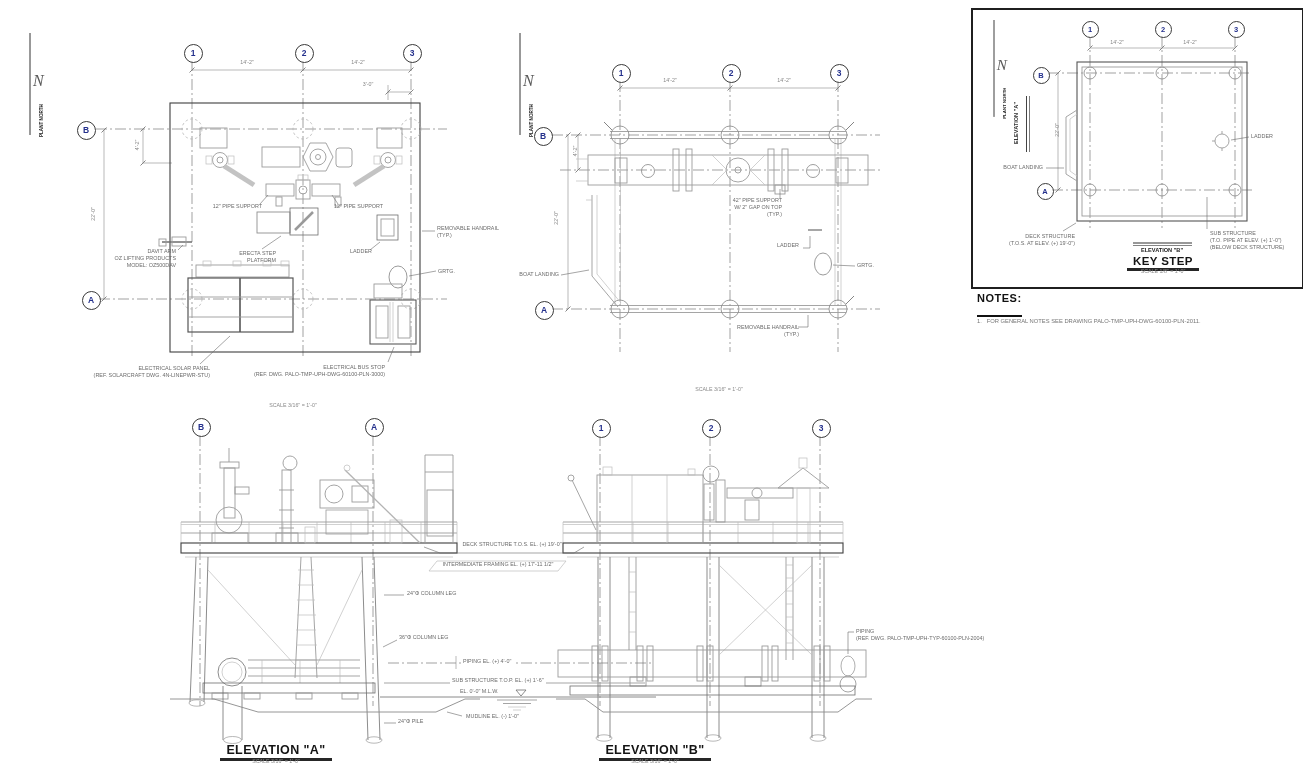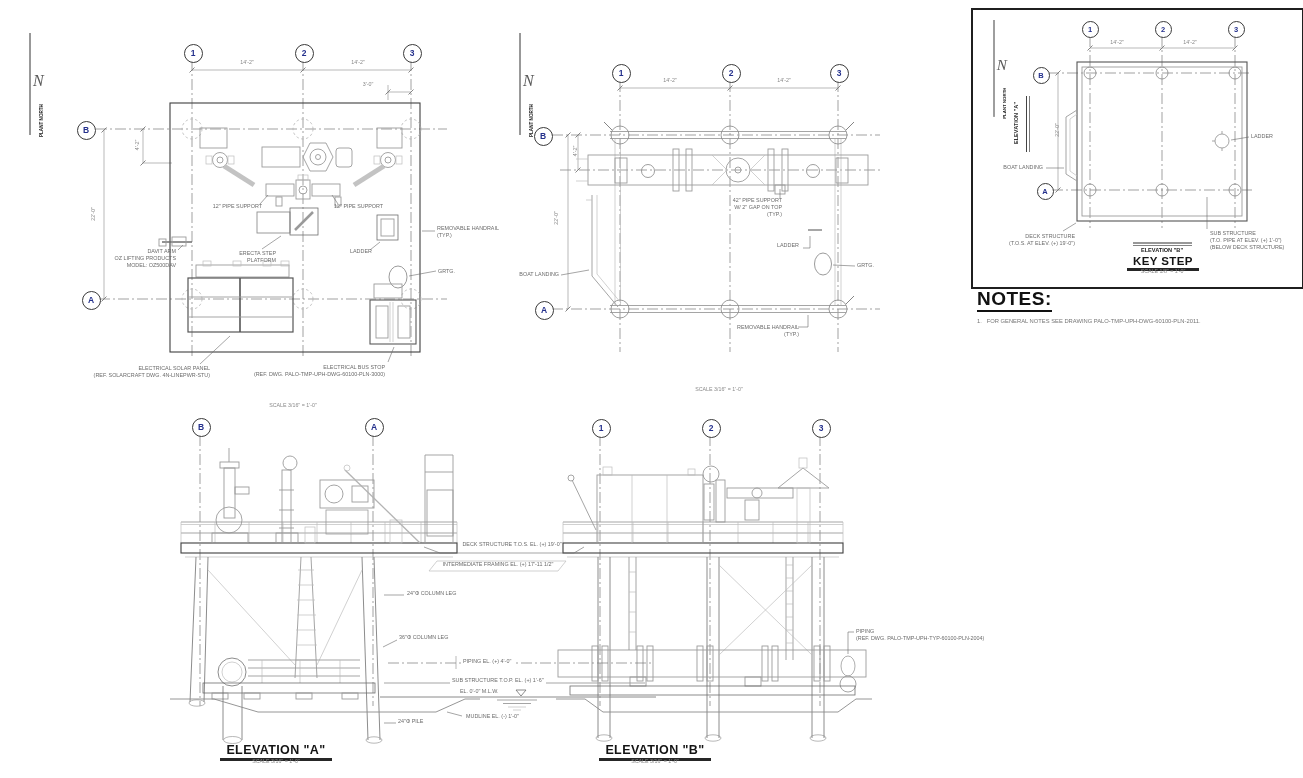--- a/index.html
+++ b/index.html
@@ -29,22 +29,22 @@
   .bubble{position:absolute;width:17px;height:17px;border:1.2px solid #3a3a3a;border-radius:50%;
           background:#fff;display:flex;align-items:center;justify-content:center;
           font-size:8.5px;font-weight:bold;color:#24308c;z-index:4;}
   .bubble.sm{width:15px;height:15px;font-size:7.5px;}
   .title{position:absolute;text-align:center;z-index:3;}
   .title .t{display:inline-block;font-size:12.5px;font-weight:bold;letter-spacing:.4px;color:#141414;
             border-bottom:3px solid #262626;padding:0 6px 1px;}
   .title.sm .t{font-size:11.5px;}
   .scaleTxt{position:absolute;font-size:5.3px;color:#8a8a8a;text-align:center;z-index:3;}
   .notesH{position:absolute;z-index:3;}
-  .notesH .t{display:inline-block;font-size:19px;font-weight:bold;color:#111;
-             border-bottom:2.2px solid #111;padding-bottom:0;letter-spacing:.5px;}
+  .notesH .t{display:inline-block;font-size:11px;font-weight:bold;color:#111;
+             border-bottom:2.2px solid #111;padding-bottom:11px;letter-spacing:.5px;}
   .noteItem{position:absolute;font-size:5.8px;color:#767676;white-space:pre;z-index:3;}
   .keybox{position:absolute;left:971px;top:8px;width:329px;height:277px;border:2px solid #1f1f1f;z-index:1;}
   .vlabel{position:absolute;font-size:5.6px;font-weight:bold;color:#333;white-space:pre;
           transform:rotate(-90deg);transform-origin:center;z-index:3;}
   .elevb-lbl{position:absolute;font-size:5.6px;font-weight:bold;color:#222;white-space:pre;z-index:3;}
 </style>
 </head>
 <body>
 
 <div id="sheet">

